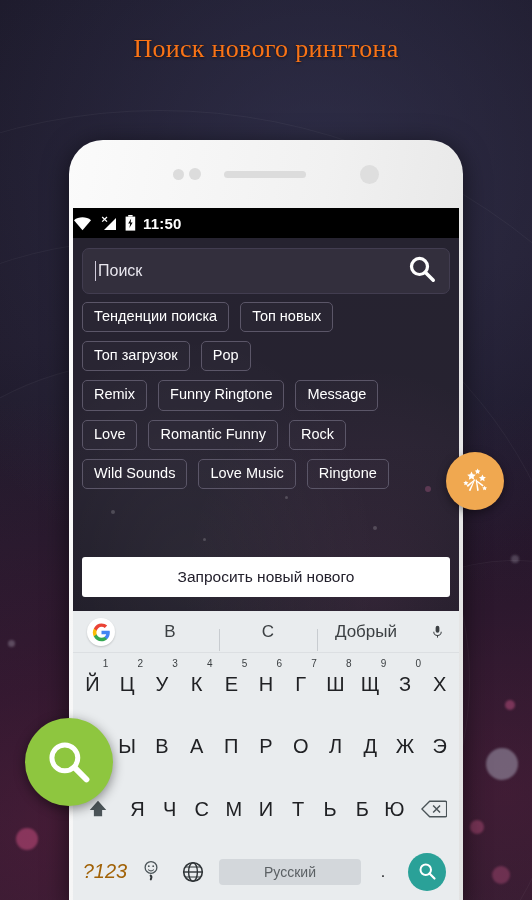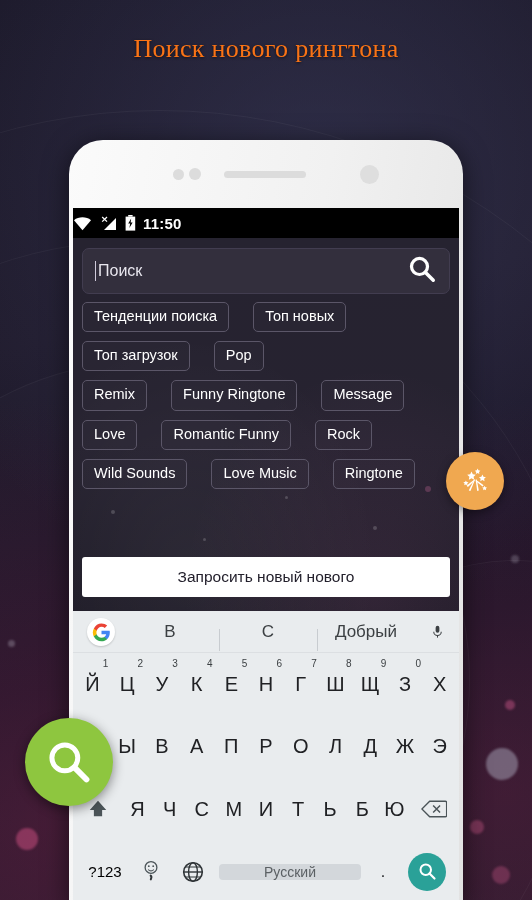--- a/index.html
+++ b/index.html
@@ -94,21 +94,21 @@
     background:#332f3d; border:1px solid #423d50; border-radius:7px;
     display:flex; align-items:center; padding:0 12px;
   }
   #search-caret {
     width:1px; height:20px; background:#cfcada; margin-right:2px;
   }
   #search-placeholder { color:#e8e6ee; font-size:16px; }
   #search-icon-btn { margin-left:auto; }
 
   #tags { position:relative; padding:8px 9px 0 9px; }
-  .tag-row { display:flex; gap:24px; margin-bottom:9px; }
+  .tag-row { display:flex; gap:11px; margin-bottom:9px; }
   .tag {
     border:1px solid #5b5668; border-radius:5px;
     color:#ffffff; font-size:14.5px;
     padding:6px 11px 7px 11px;
     background:rgba(255,255,255,0.015);
     white-space:nowrap; line-height:1.05;
   }
 
   #request-btn {
     position:absolute; left:9px; bottom:14px; width:368px; height:40px;
@@ -149,33 +149,33 @@
     flex:1; height:100%;
     display:flex; align-items:center; justify-content:center;
     position:relative; color:#202124; font-size:20px;
   }
   .key .sup {
     position:absolute; top:5px; right:50%; margin-right:-16px;
     font-size:10px; color:#3c4043;
   }
   .key.wide { flex:1.45; }
   #spacebar {
-    width:100%; height:16px; margin:0 4px;
+    width:100%; height:26px; margin:0 4px;
     background:#d3d7db; border-radius:4px;
     display:flex; align-items:center; justify-content:center;
     color:#5b6064; font-size:14px;
   }
   #enter-key {
     width:38px; height:38px; border-radius:50%;
     background:#2aa198;
     display:flex; align-items:center; justify-content:center;
   }
   #row4 { display:flex; flex:1; align-items:center; padding:0 6px; }
   #row4 .k4 { display:flex; align-items:center; justify-content:center; }
-  #k-sym { width:52px; color:#000000; font-size:15px; }
+  #k-sym { width:52px; color:#a16207; font-size:20px;font-style:italic; }
   #k-emoji { width:40px; position:relative; }
   #k-globe { width:44px; }
   #k-period { width:36px; color:#202124; font-size:16px; }
   #k-enter { width:52px; display:flex; justify-content:center; }
 
   
   #green-badge {
     position:absolute; left:25px; top:718px; width:88px; height:88px;
     background:#8ec63f; border-radius:50%;
     box-shadow:0 3px 12px rgba(0,0,0,0.45);

